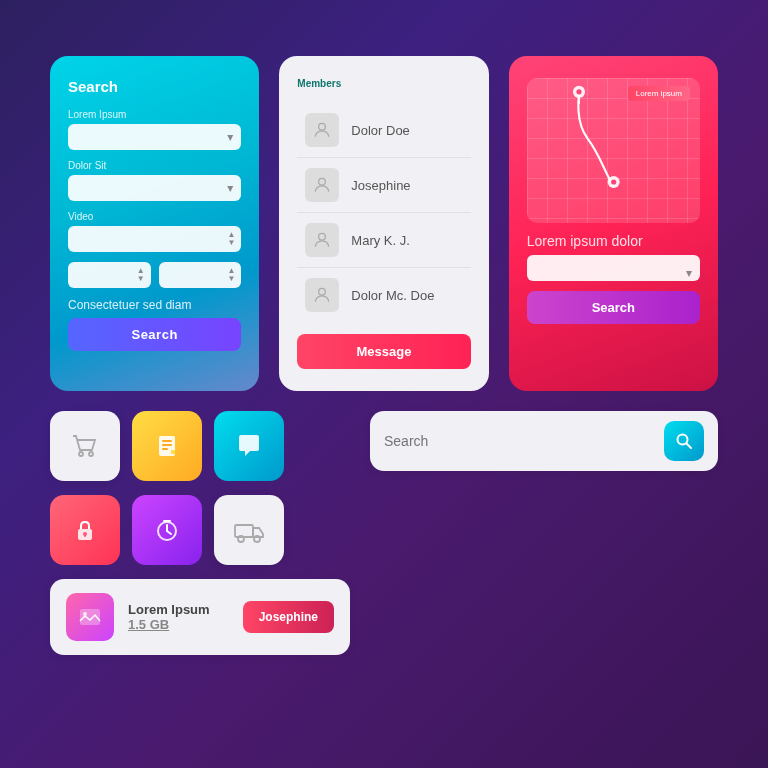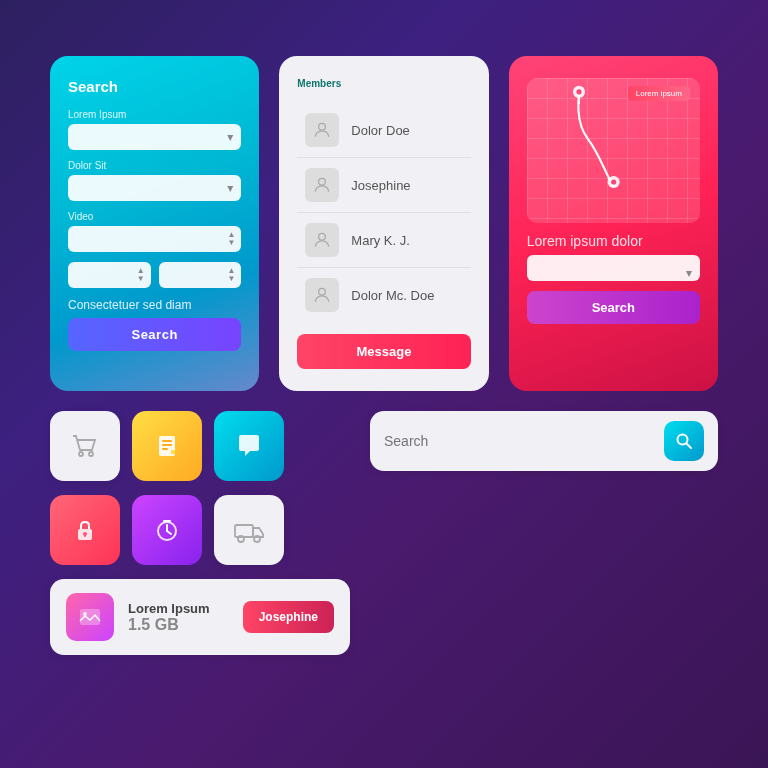--- a/index.html
+++ b/index.html
@@ -319,23 +319,24 @@
       justify-content: center;
       flex-shrink: 0;
     }
     .download-info { flex: 1; }
     .download-title {
       font-size: 13px;
       font-weight: 600;
       color: #444;
     }
     .download-size {
-      font-size: 16px;
+      font-size: 13px;
       color: #888;
       font-weight: 600;
+      text-decoration: underline;
     }
     .download-btn {
       background: linear-gradient(90deg, #ff4466, #cc2255);
       color: white;
       border: none;
       border-radius: 8px;
       padding: 9px 16px;
       font-size: 12px;
       font-weight: 700;
       cursor: pointer;

